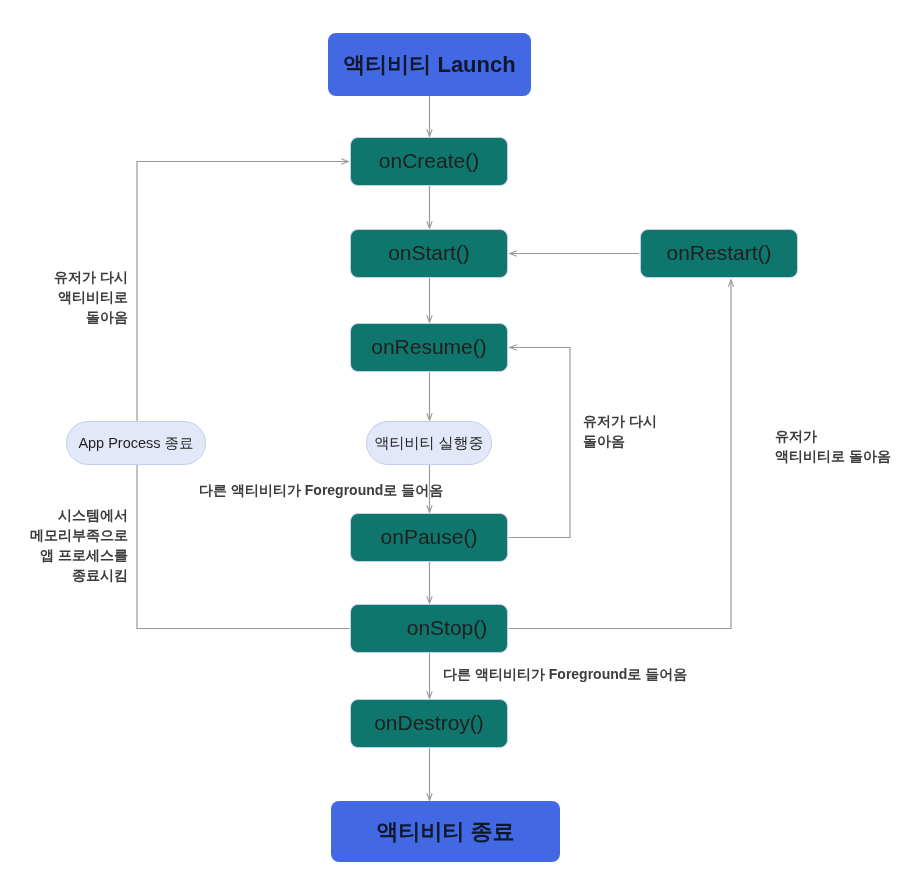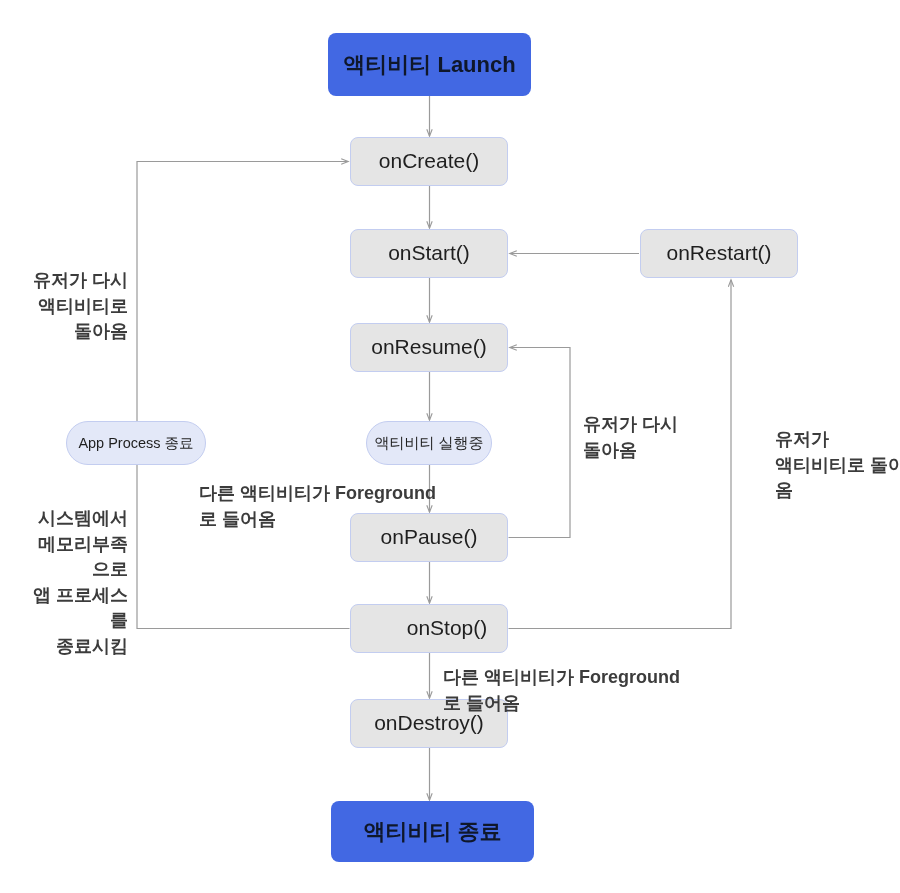--- a/index.html
+++ b/index.html
@@ -13,21 +13,21 @@
   #edges{position:absolute;inset:0;width:900px;height:893px;}
 
   .node{
     position:absolute;
     box-sizing:border-box;
     display:flex;align-items:center;justify-content:center;
     text-align:center;
     line-height:1.15;
   }
   .node.process{
-    background:#e5e5e5;
+    background:#0f766e;
     border:1px solid #c3cdf0;
     border-radius:8px;
     color:#1f1f1f;
     font-size:21px;
     text-align:right;
   }
   .node.terminal{
     background:#4268e3;
     border:none;
     border-radius:8px;
@@ -43,21 +43,21 @@
     font-size:15px;
   }
   .node.state.plain{
     background:#e3e8f8;
     font-size:14.5px;
   }
 
   .edge-label{
     position:absolute;
     color:#3c3c3c;
-    font-size:18px;
+    font-size:14px;
     line-height:1.42;
     font-weight:600;
     white-space:pre-line;
   }
   .edge-label.right{text-align:right;}
   .edge-label.left{text-align:left;}
 </style>
 </head>
 <body>
 
@@ -118,21 +118,21 @@
   </div>
 
   <div class="node process" style="left:350px;top:604px;width:158px;height:49px;padding-left:36px;">
     <span>onStop()</span>
   </div>
 
   <div class="node process" style="left:350px;top:699px;width:158px;height:49px;">
     <span>onDestroy()</span>
   </div>
 
-  <div class="node terminal" style="left:331px;top:801px;width:203px;height:61px;">
+  <div class="node terminal" style="left:331px;top:801px;width:229px;height:61px;">
     <span>액티비티 종료</span>
   </div>
 
   <div class="edge-label right" style="left:30px;top:268px;width:98px;">유저가 다시
 액티비티로
 돌아옴</div>
 
   <div class="edge-label right" style="left:24px;top:506px;width:104px;">시스템에서
 메모리부족으로
 앱 프로세스를

